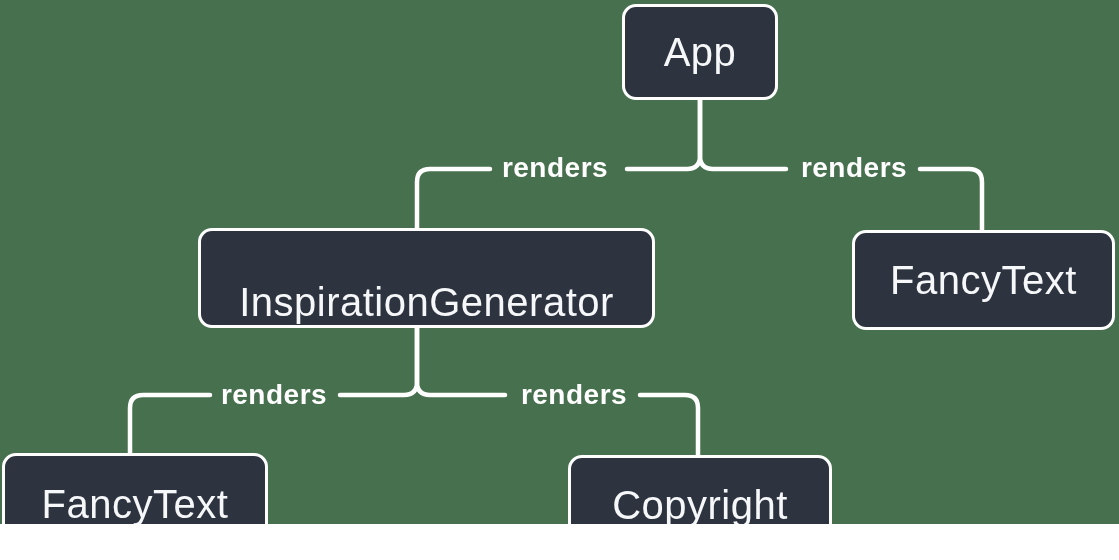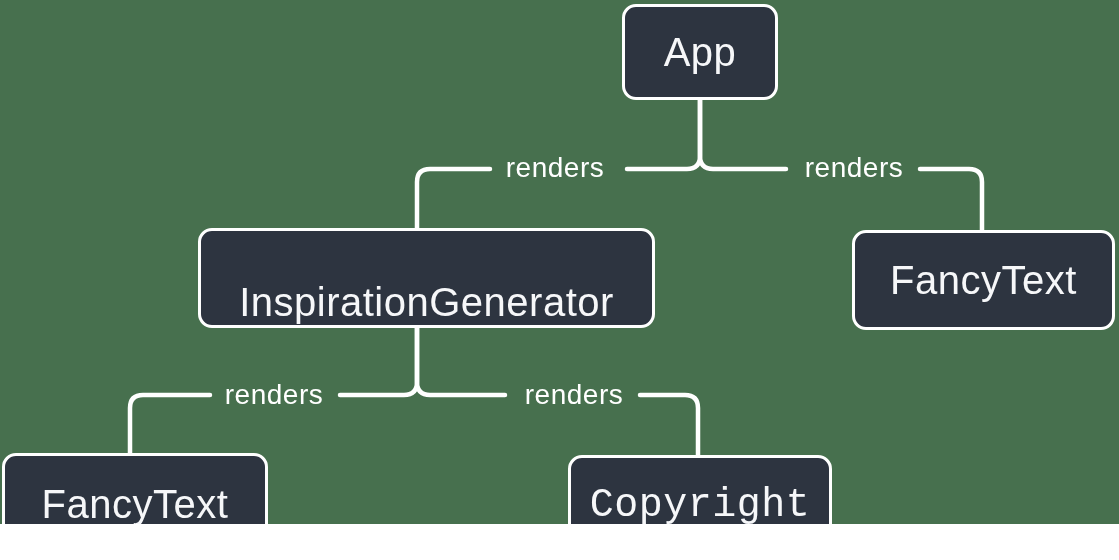--- a/index.html
+++ b/index.html
@@ -43,27 +43,27 @@
     color: var(--node-text);
     font-size: 40px;
     font-weight: 400;
     letter-spacing: 0.5px;
     white-space: nowrap;
   }
   .node-app        { left: 622px; top: 4px;   width: 156px; height: 96px; }
   .node-insp       { left: 198px; top: 228px; width: 457px; height: 100px; align-items: flex-end; }
   .node-fancy-r    { left: 852px; top: 230px; width: 263px; height: 100px; }
   .node-fancy-l    { left: 2px;   top: 453px; width: 266px; height: 102px; }
-  .node-copyright  { left: 568px; top: 455px; width: 264px; height: 100px; font-family: Liberation Mono, monospace; }
+  .node-copyright  { left: 568px; top: 455px; width: 264px; height: 100px; }
   .edge-label {
     position: absolute;
     transform: translate(-50%, -50%);
     color: var(--edge-label-text);
     font-size: 28px;
-    font-weight: 400;
+    font-weight: 700;
     letter-spacing: 0.5px;
     white-space: nowrap;
   }
   .edge-label-1 { left: 555px; top: 168px; }
   .edge-label-2 { left: 854px; top: 168px; }
   .edge-label-3 { left: 274px; top: 395px; }
   .edge-label-4 { left: 574px; top: 395px; }
 </style>
 </head>
 <body>

